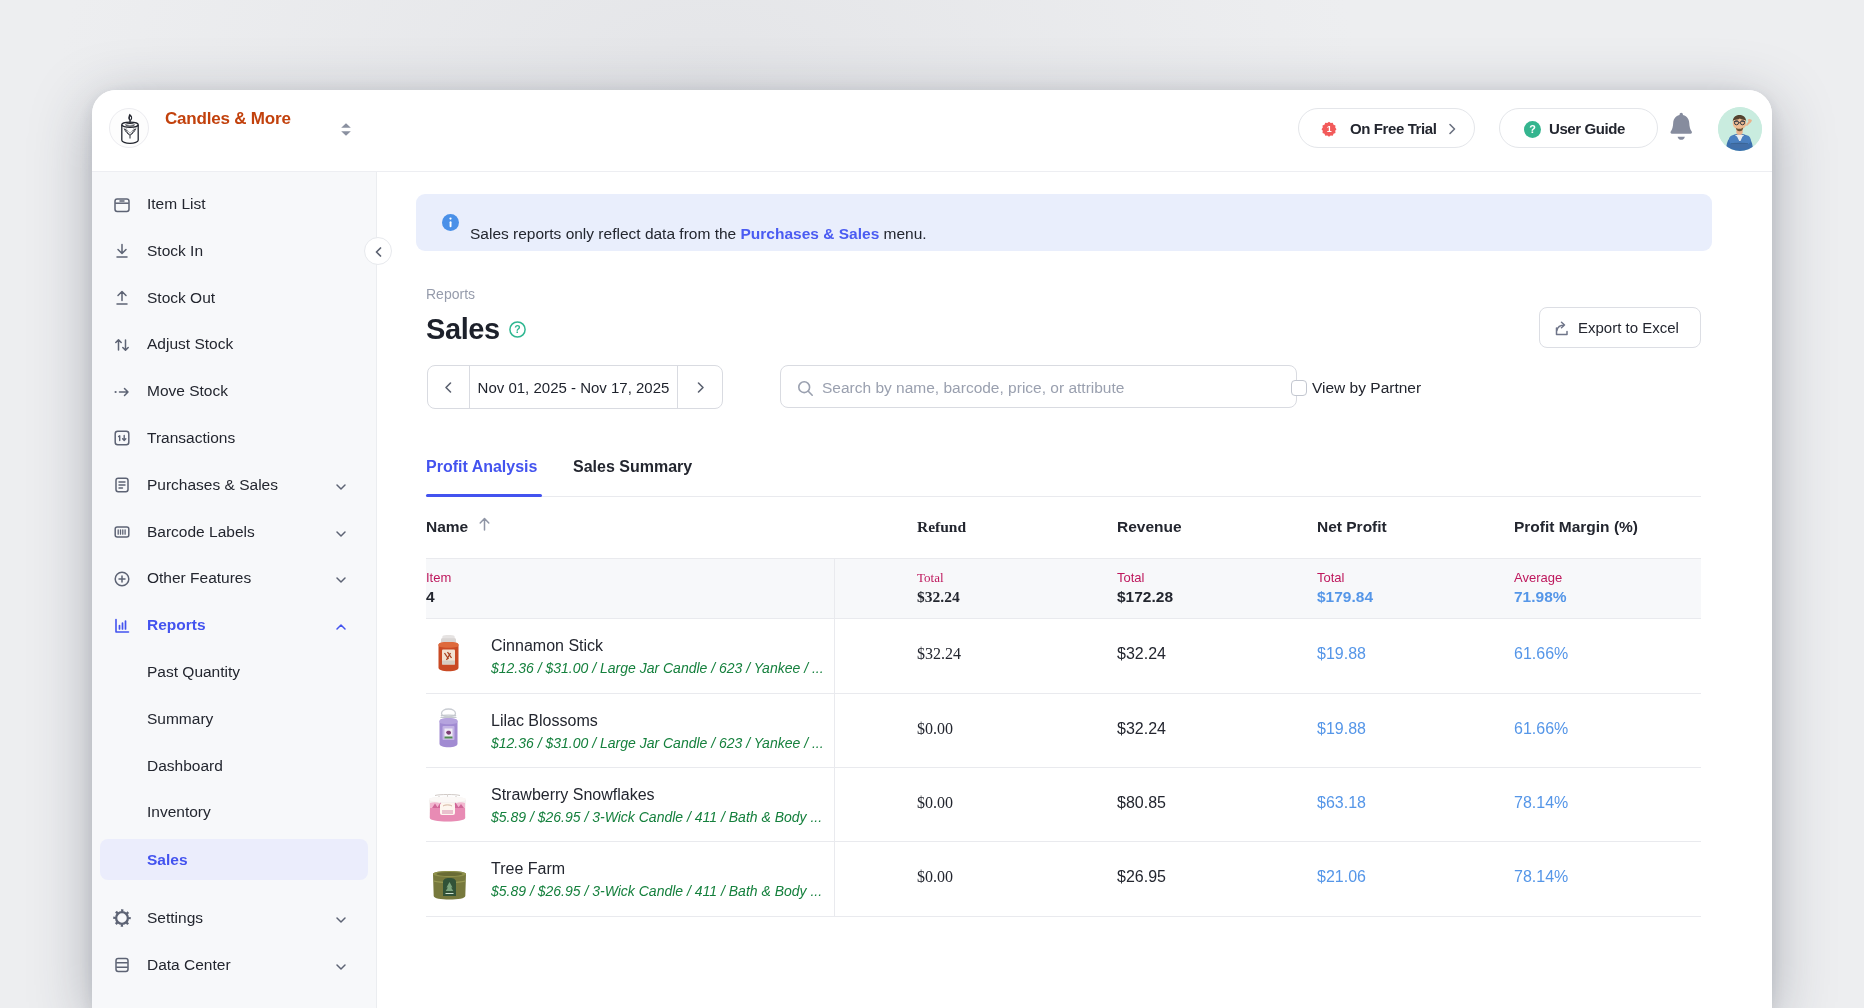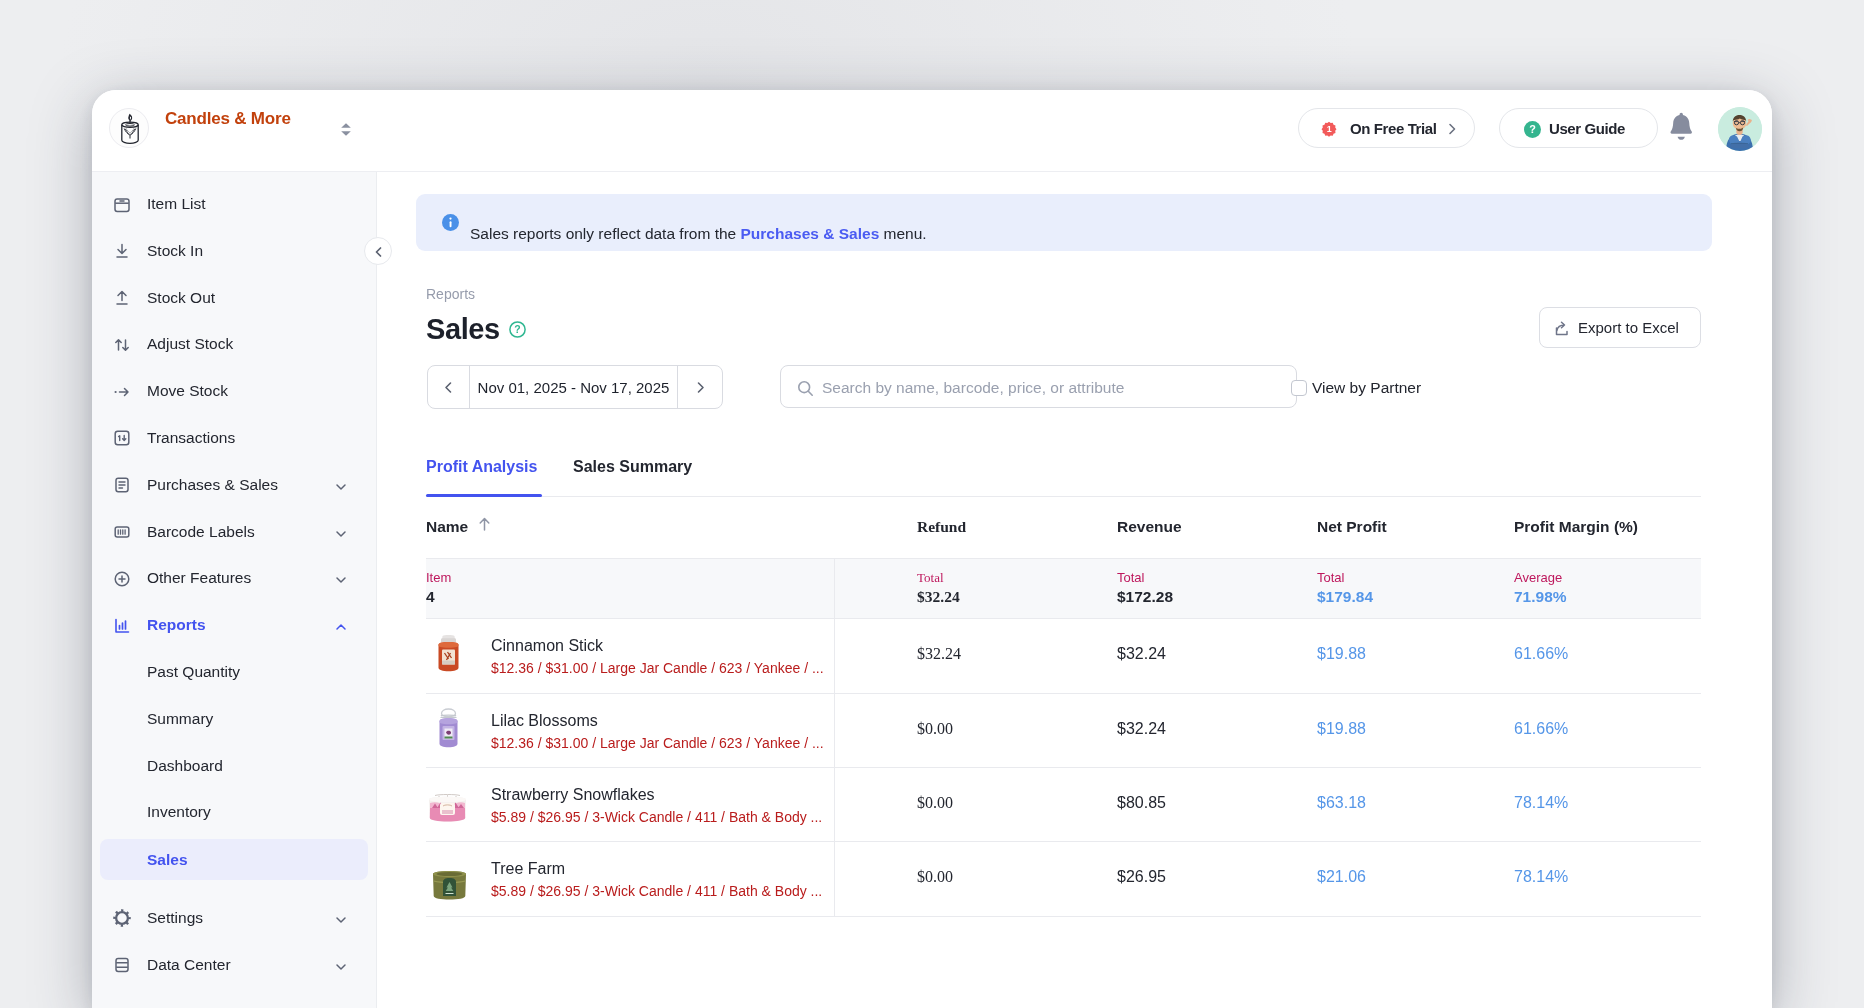--- a/index.html
+++ b/index.html
@@ -86,21 +86,21 @@
 #tbl { position:absolute; left:334px; top:407px; width:1275px; }
 #thead { position:relative; height:62px; border-bottom:1px solid #e9eaee; }
 .th { position:absolute; top:21px; font-size:15.5px; font-weight:bold; color:#23262f; }
 #sort { position:absolute; left:51px; top:19px; }
 #trow-sum { position:relative; height:60px; background:#f7f8fa; border-bottom:1px solid #e9eaee; }
 .sum-lb { position:absolute; top:11px; font-size:13px; color:#be185d; }
 .sum-v { position:absolute; top:29px; font-size:15.5px; font-weight:bold; color:#23262f; }
 .blue { color:#5596e8 !important; }
 .prow { position:relative; border-bottom:1px solid #e9eaee; }
 .prow .nm { position:absolute; left:65px; top:18px; font-size:16px; color:#23262f; }
-.prow .sb { position:absolute; left:65px; top:41px; font-size:14px; color:#b91c1c; }
+.prow .sb { position:absolute; left:65px; top:41px; font-size:14px; color:#15803d;font-style:italic; }
 .prow .v { position:absolute; top:26px; font-size:16px; color:#23262f; }
 .prow .thumb { position:absolute; }
 .cn { left:0px; } .c1 { left:491px;font-family:Liberation Serif, serif; } .c2 { left:691px; } .c3 { left:891px; } .c4 { left:1088px; }
 #vsep { position:absolute; left:408px; top:62px; width:1px; height:358px; background:#e9eaee; }
 </style>
 </head>
 <body>
 <div id="bgshade"></div>
 <div id="card">
   <div id="hdr">

